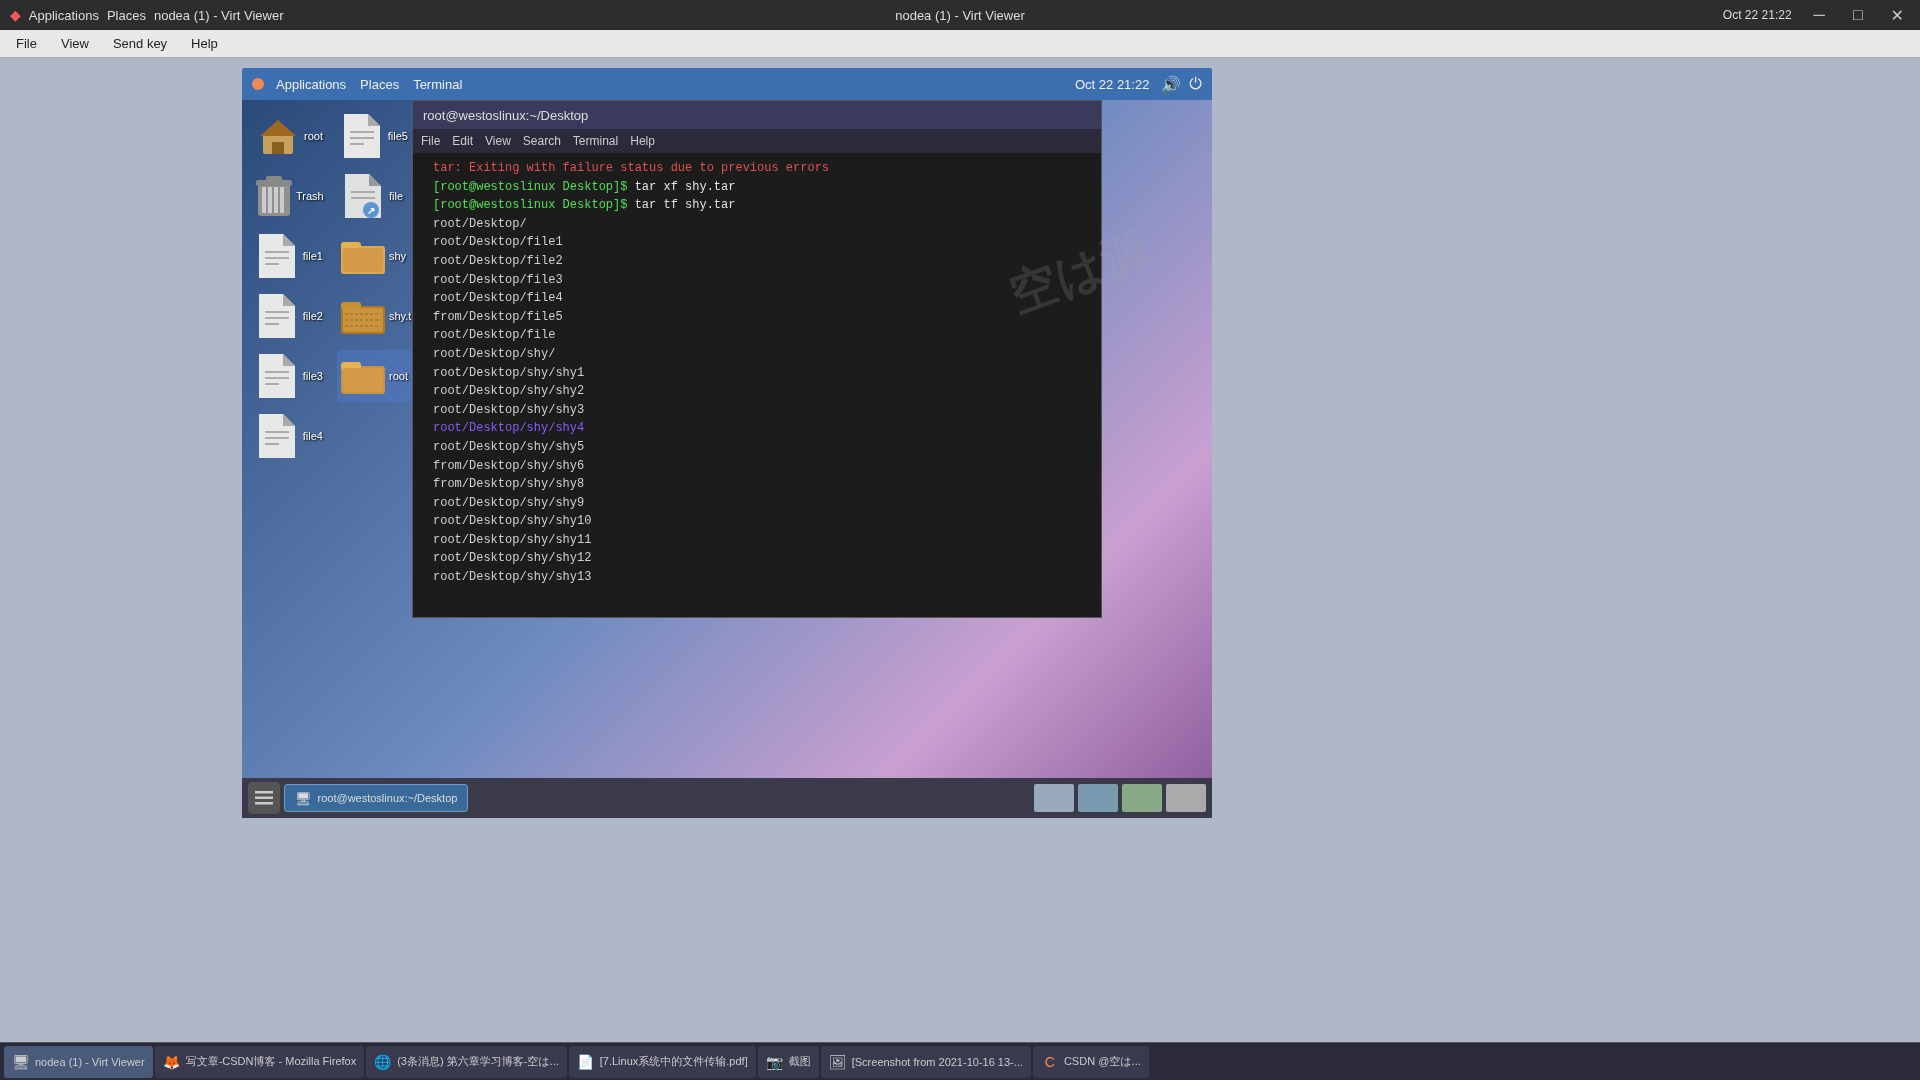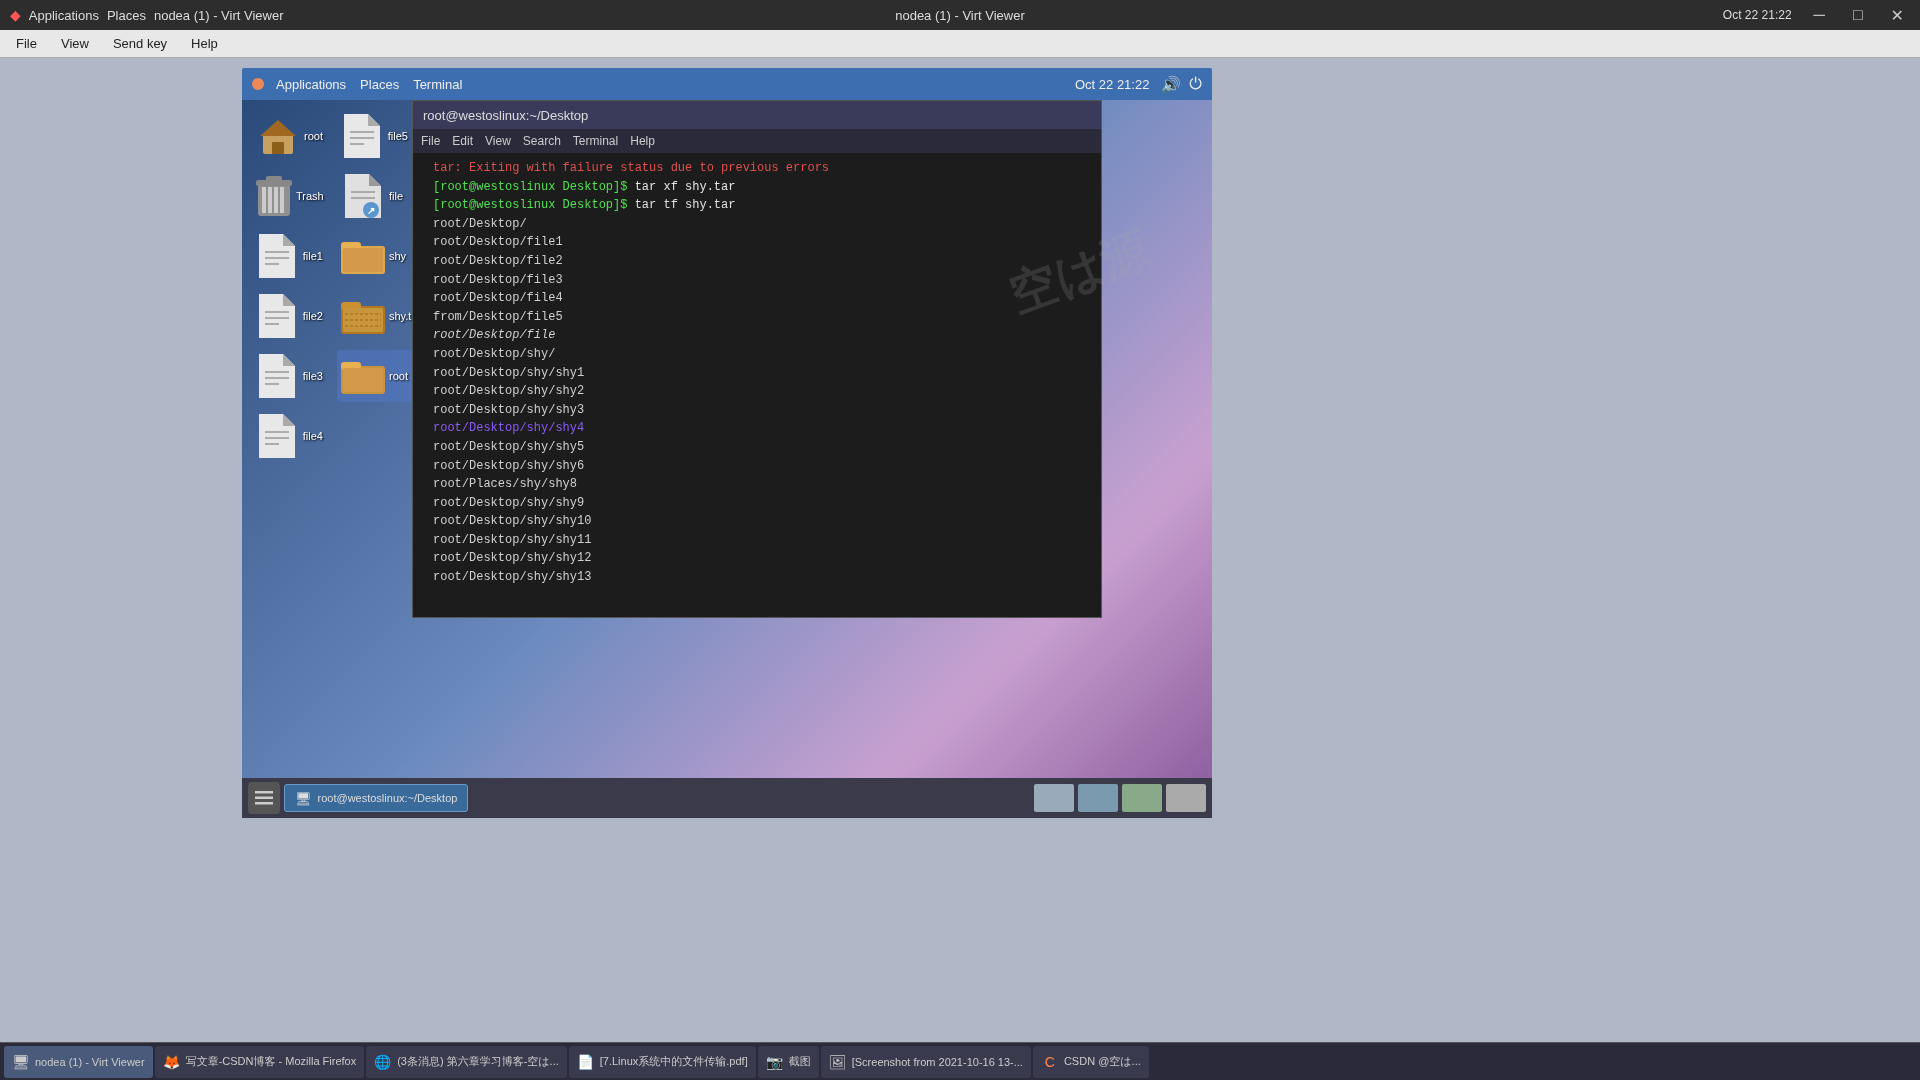--- a/index.html
+++ b/index.html
@@ -535,29 +535,29 @@
 
         <div class="term-line" style="color: rgb(224, 80, 80);">tar: Exiting with failure status due to previous errors</div>
             <div class="term-line"><span style="color: rgb(80, 224, 80);">[root@westoslinux Desktop]$ </span><span style="color: #e5e5e5;">tar xf shy.tar</span></div>
             <div class="term-line"><span style="color: rgb(80, 224, 80);">[root@westoslinux Desktop]$ </span><span style="color: rgb(224, 224, 224);">tar tf shy.tar</span></div>
             <div class="term-line" style="color: rgb(208, 208, 208);">root/Desktop/</div>
             <div class="term-line" style="color: rgb(208, 208, 208);">root/Desktop/file1</div>
             <div class="term-line" style="color: rgb(208, 208, 208);">root/Desktop/file2</div>
             <div class="term-line" style="color: rgb(208, 208, 208);">root/Desktop/file3</div>
             <div class="term-line" style="color: rgb(208, 208, 208);">root/Desktop/file4</div>
             <div class="term-line" style="color: rgb(208, 208, 208);">from/Desktop/file5</div>
-            <div class="term-line" style="color: rgb(208, 208, 208); font-style: italic;">root/Desktop/file</div>
+            <div class="term-line" style="color: rgb(208, 208, 208);">root/Desktop/file</div>
             <div class="term-line" style="color: rgb(208, 208, 208);">root/Desktop/shy/</div>
             <div class="term-line" style="color: rgb(208, 208, 208);">root/Desktop/shy/shy1</div>
             <div class="term-line" style="color: rgb(208, 208, 208);">root/Desktop/shy/shy2</div>
             <div class="term-line" style="color: rgb(208, 208, 208);">root/Desktop/shy/shy3</div>
             <div class="term-line" style="color: #8b5cf6;">root/Desktop/shy/shy4</div>
             <div class="term-line" style="color: rgb(208, 208, 208);">root/Desktop/shy/shy5</div>
-            <div class="term-line" style="color: rgb(208, 208, 208);">root/Desktop/shy/shy6</div>
-            <div class="term-line" style="color: rgb(208, 208, 208);">root/Places/shy/shy8</div>
+            <div class="term-line" style="color: rgb(208, 208, 208);">from/Desktop/shy/shy6</div>
+            <div class="term-line" style="color: rgb(208, 208, 208);">from/Desktop/shy/shy8</div>
             <div class="term-line" style="color: rgb(208, 208, 208);">root/Desktop/shy/shy9</div>
             <div class="term-line" style="color: rgb(208, 208, 208);">root/Desktop/shy/shy10</div>
             <div class="term-line" style="color: rgb(208, 208, 208);">root/Desktop/shy/shy11</div>
             <div class="term-line" style="color: rgb(208, 208, 208);">root/Desktop/shy/shy12</div>
             <div class="term-line" style="color: rgb(208, 208, 208);">root/Desktop/shy/shy13</div>
           </div>
       </div>
 
       <div id="watermark">空は源</div>
     </div>

